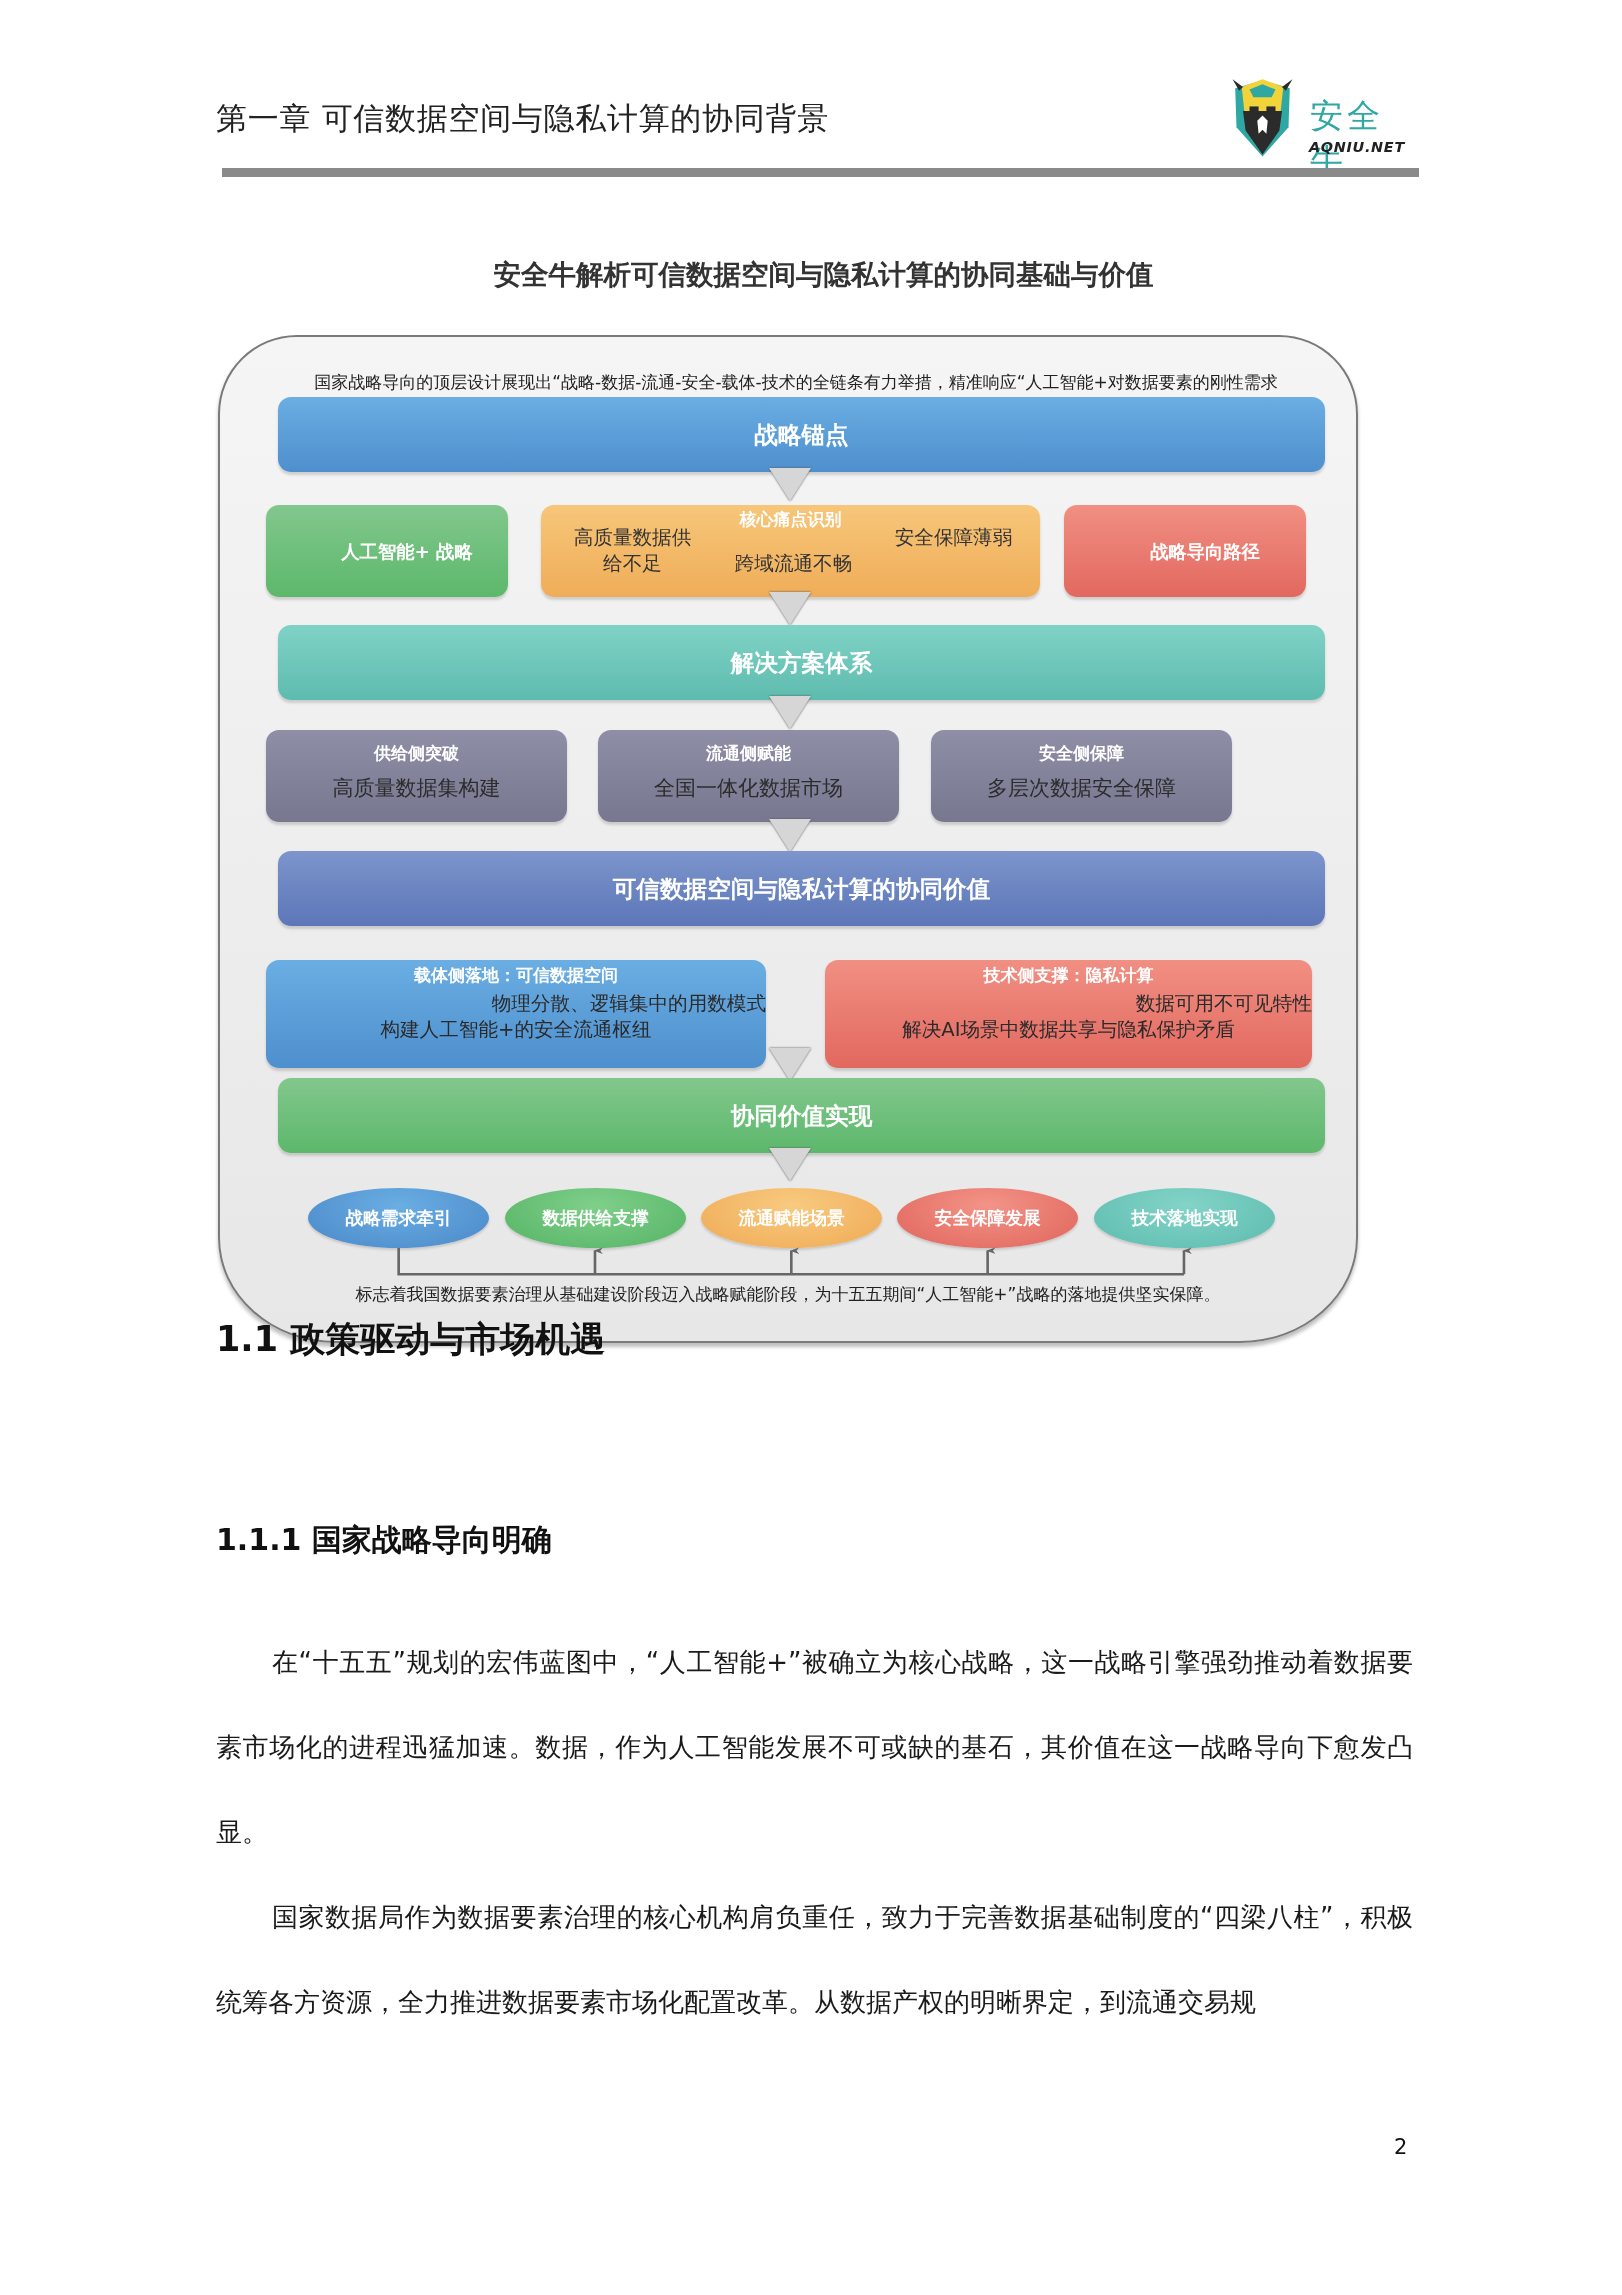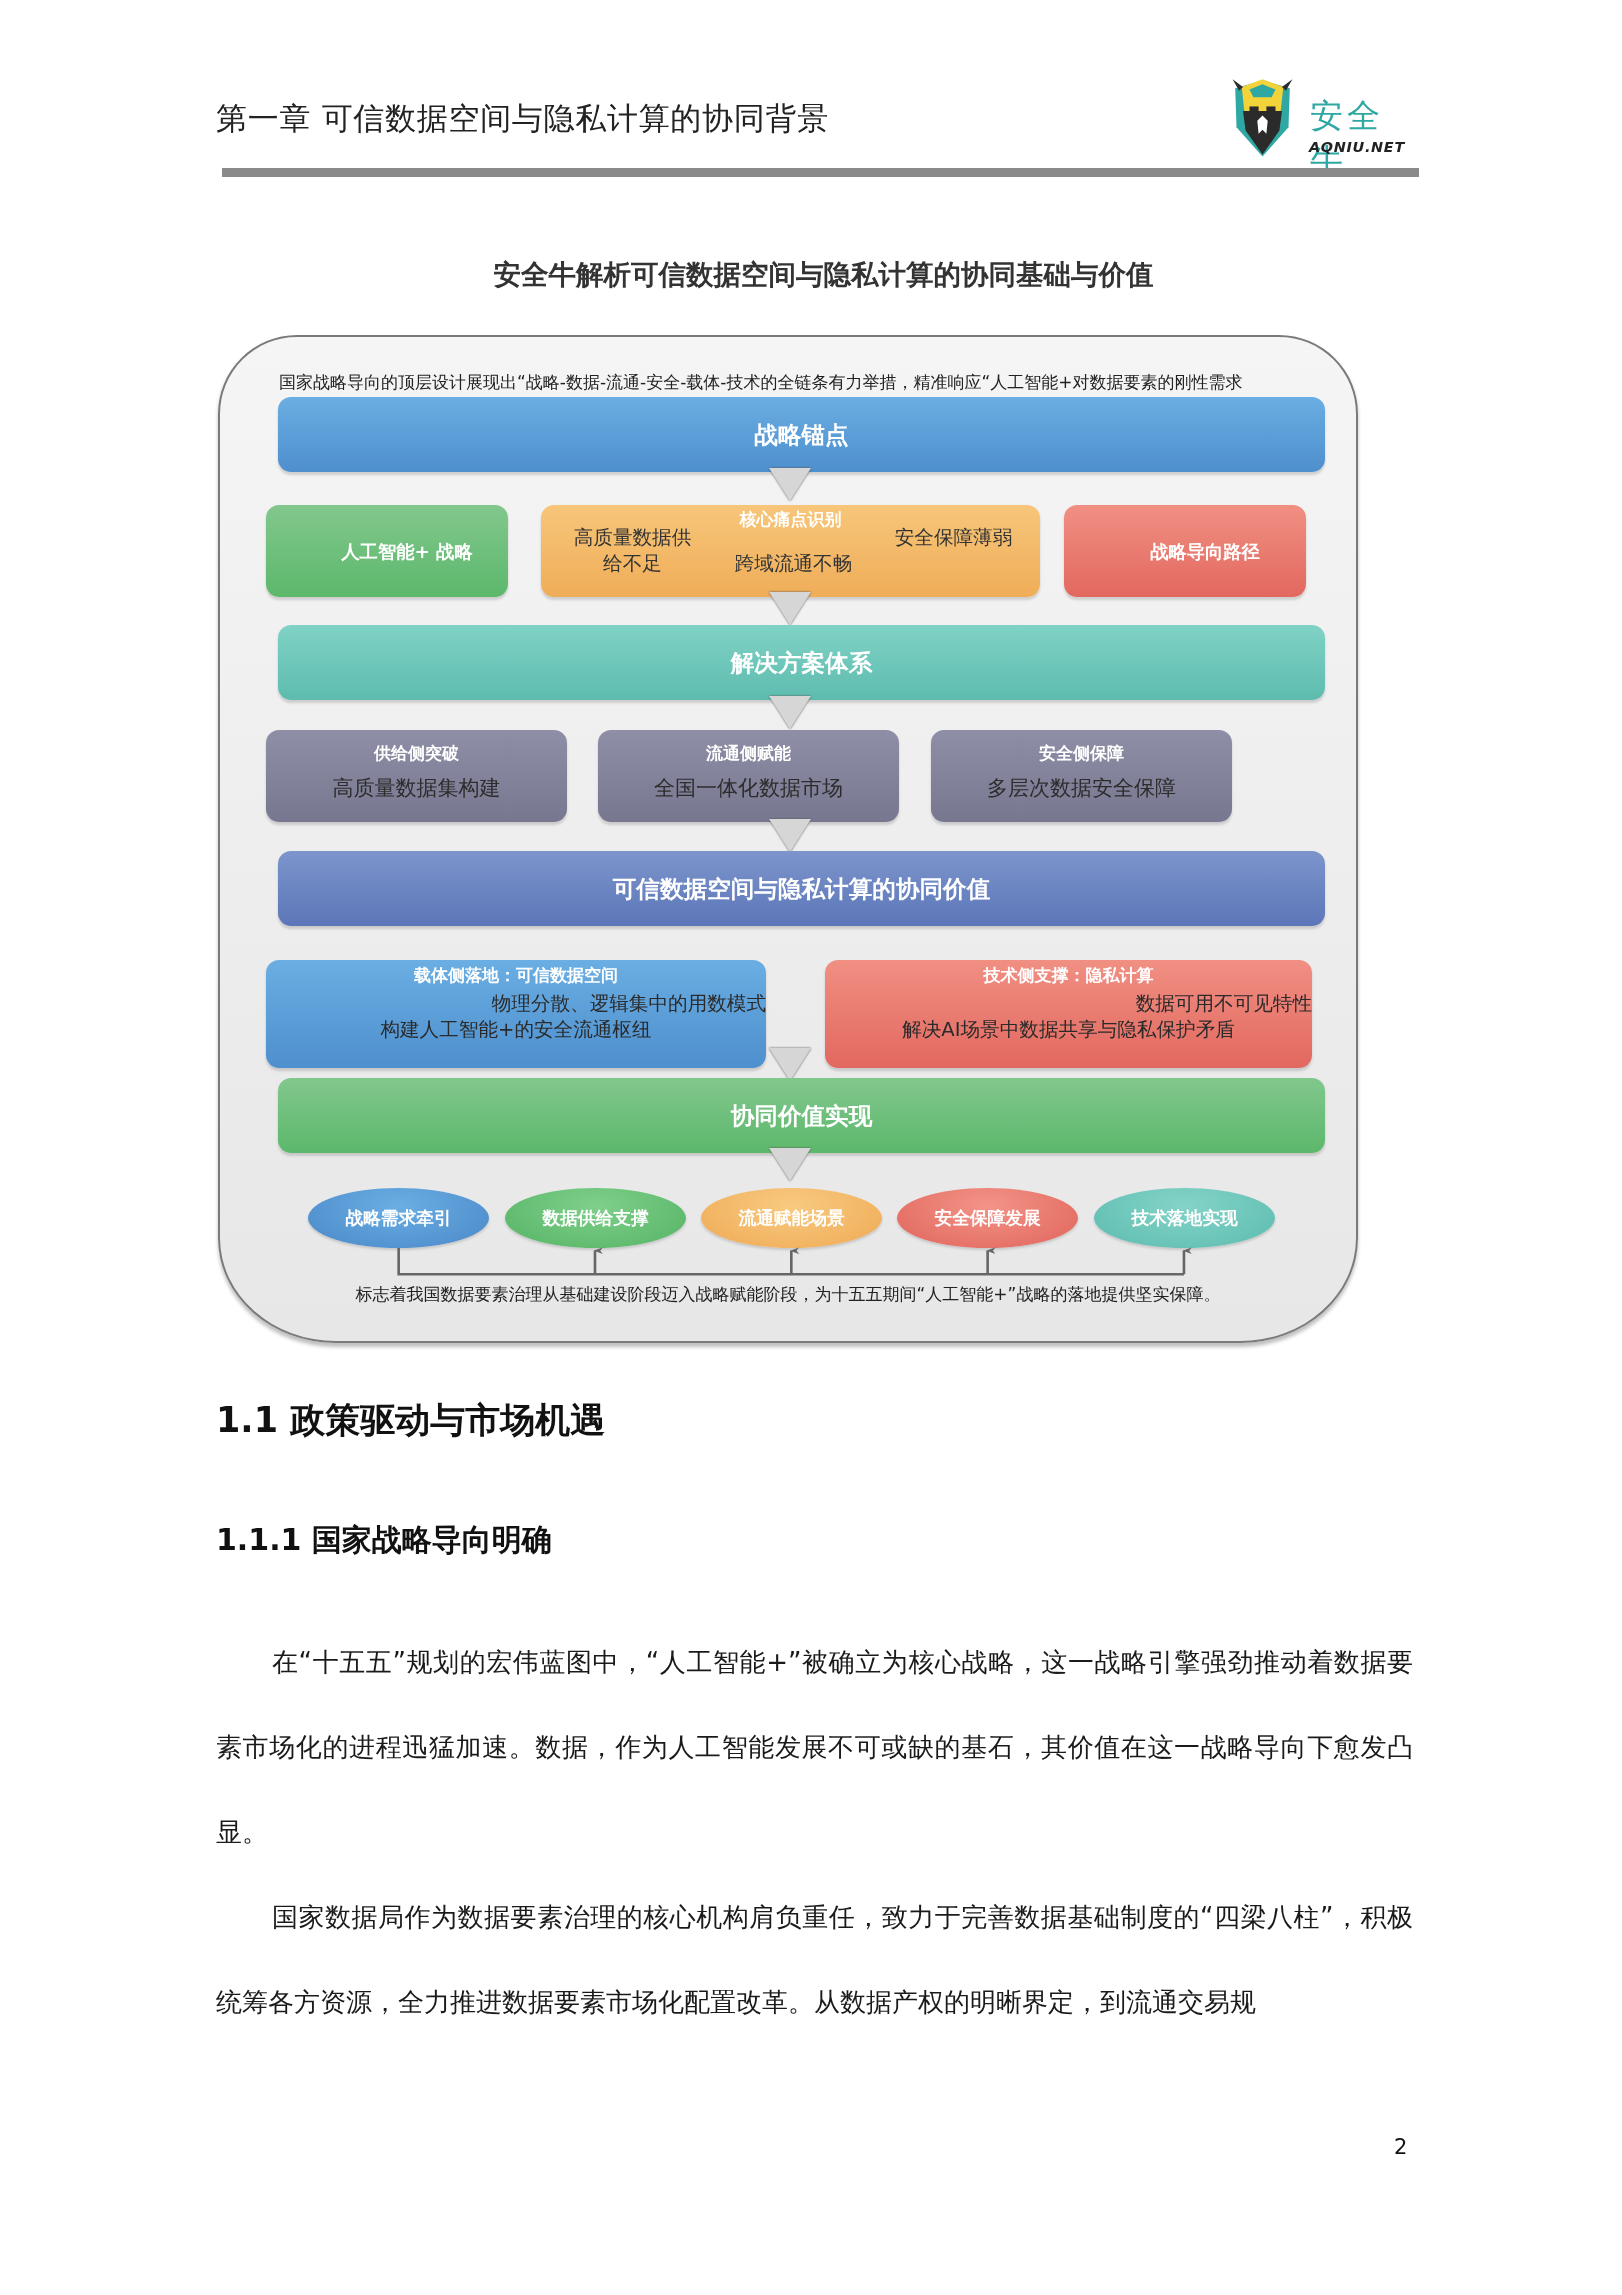--- a/index.html
+++ b/index.html
@@ -11,21 +11,21 @@
   .chapter-title { position: absolute; left: 0; top: 26px; font-size: 31px; color: #222; letter-spacing: 0.7px; }
   .logo { position: absolute; right: 0; top: 3.3px; width: 190px; height: 98px; }
   .logo-shield { position: absolute; left: 0; top: 0; width: 65px; height: 85px; }
   .logo-cn { position: absolute; left: 80px; top: 18.3px; font-size: 33px; color: #2fa7a3; letter-spacing: 3.9px; }
   .logo-en { position: absolute; left: 79px; top: 64px; font-size: 14.4px; font-weight: bold; font-style: italic; color: #222; letter-spacing: 0.7px; }
   .header-rule { position: absolute; left: 222px; top: 168px; width: 1197px; height: 8.5px; background: #8a8a8a; }
 
   
   .figure-title { position: absolute; left: 0; width: 1623px; top: 257px; text-align: center; font-size: 27.5px; font-weight: bold; color: #333; margin-left: 12px; }
   .diagram { position: absolute; left: 218px; top: 335px; width: 1140px; height: 1008px; background: linear-gradient(#f6f5f5, #e8e7e7); border: 2px solid #7a7a7a; border-radius: 79px 79px 118px 118px / 79px 79px 105px 105px; box-shadow: 0 3.9px 3.9px rgba(0,0,0,0.25); }
-  .d-top-note { position: absolute; left: 59px; top: 34px; width: 1034px; font-size: 17px; color: #222; white-space: nowrap; }
+  .d-top-note { position: absolute; left: 59px; top: 34px; width: 1034px; font-size: 17px; color: #222; white-space: nowrap; text-align: center; }
 
   .bar { position: absolute; left: 44px; width: 1047px; height: 75px; border-radius: 13px; color: #fff; font-weight: bold; font-size: 23.6px; display: flex; align-items: center; justify-content: center; box-shadow: 0 2.6px 2.6px rgba(0,0,0,0.15); margin-left: 14px; }
   .bar-blue { top: 60px; background: linear-gradient(#6aaee3, #4e8fcd); }
   .bar-teal { top: 288px; background: linear-gradient(#80d2c6, #5dbcae); }
   .bar-indigo { top: 514px; background: linear-gradient(#7c95cc, #5c76b8); }
   .bar-green { top: 741px; background: linear-gradient(#82c78d, #5cb86b); }
 
   .box { position: absolute; border-radius: 13px; color: #fff; box-shadow: 0 2.6px 2.6px rgba(0,0,0,0.15); }
   .row2 { top: 168px; height: 92px; padding-left: 40px; }
   .b-green { left: 46px; width: 242px; background: linear-gradient(#82c78d, #5cb86b); display:flex; align-items:center; justify-content:center; font-size: 18.3px; font-weight: bold; }
@@ -57,21 +57,21 @@
   .ov-1 { left: 88px; background: radial-gradient(ellipse at 50% 30%, #6aaee3, #4a88c8); }
   .ov-2 { left: 285px; background: radial-gradient(ellipse at 50% 30%, #7fcf8a, #55b465); }
   .ov-3 { left: 481px; background: radial-gradient(ellipse at 50% 30%, #f8ca80, #efaa55); }
   .ov-4 { left: 677px; background: radial-gradient(ellipse at 50% 30%, #f39488, #e0645b); }
   .ov-5 { left: 874px; background: radial-gradient(ellipse at 50% 30%, #84d3c8, #5cbcae); }
 
   .connector { position: absolute; left: 0; top: 0; width: 1140px; height: 1008px; pointer-events: none; }
   .d-bottom-note { position: absolute; left: 0; width: 100%; top: 946px; text-align: center; font-size: 17px; color: #222; white-space: nowrap; }
 
   
-  .h2 { position: absolute; left: 216px; top: 1397px; font-size: 35px; font-weight: bold; color: #111; }
+  .h2 { position: absolute; left: 216px; top: 1316px; font-size: 35px; font-weight: bold; color: #111; }
   .h3 { position: absolute; left: 216px; top: 1520px; font-size: 30px; font-weight: bold; color: #111; }
   .para { position: absolute; left: 216px; width: 1197px; font-size: 26px; color: #1a1a1a; line-height: 85px; text-align: justify; }
   .p1 { top: 1620px; text-indent: 56px; }
   .p2 { top: 1875px; text-indent: 56px; }
   .page-num { position: absolute; left: 1394px; top: 2135px; font-size: 21px; color: #111; }
 </style>
 </head>
 <body>
 
 <div class="page-header">

